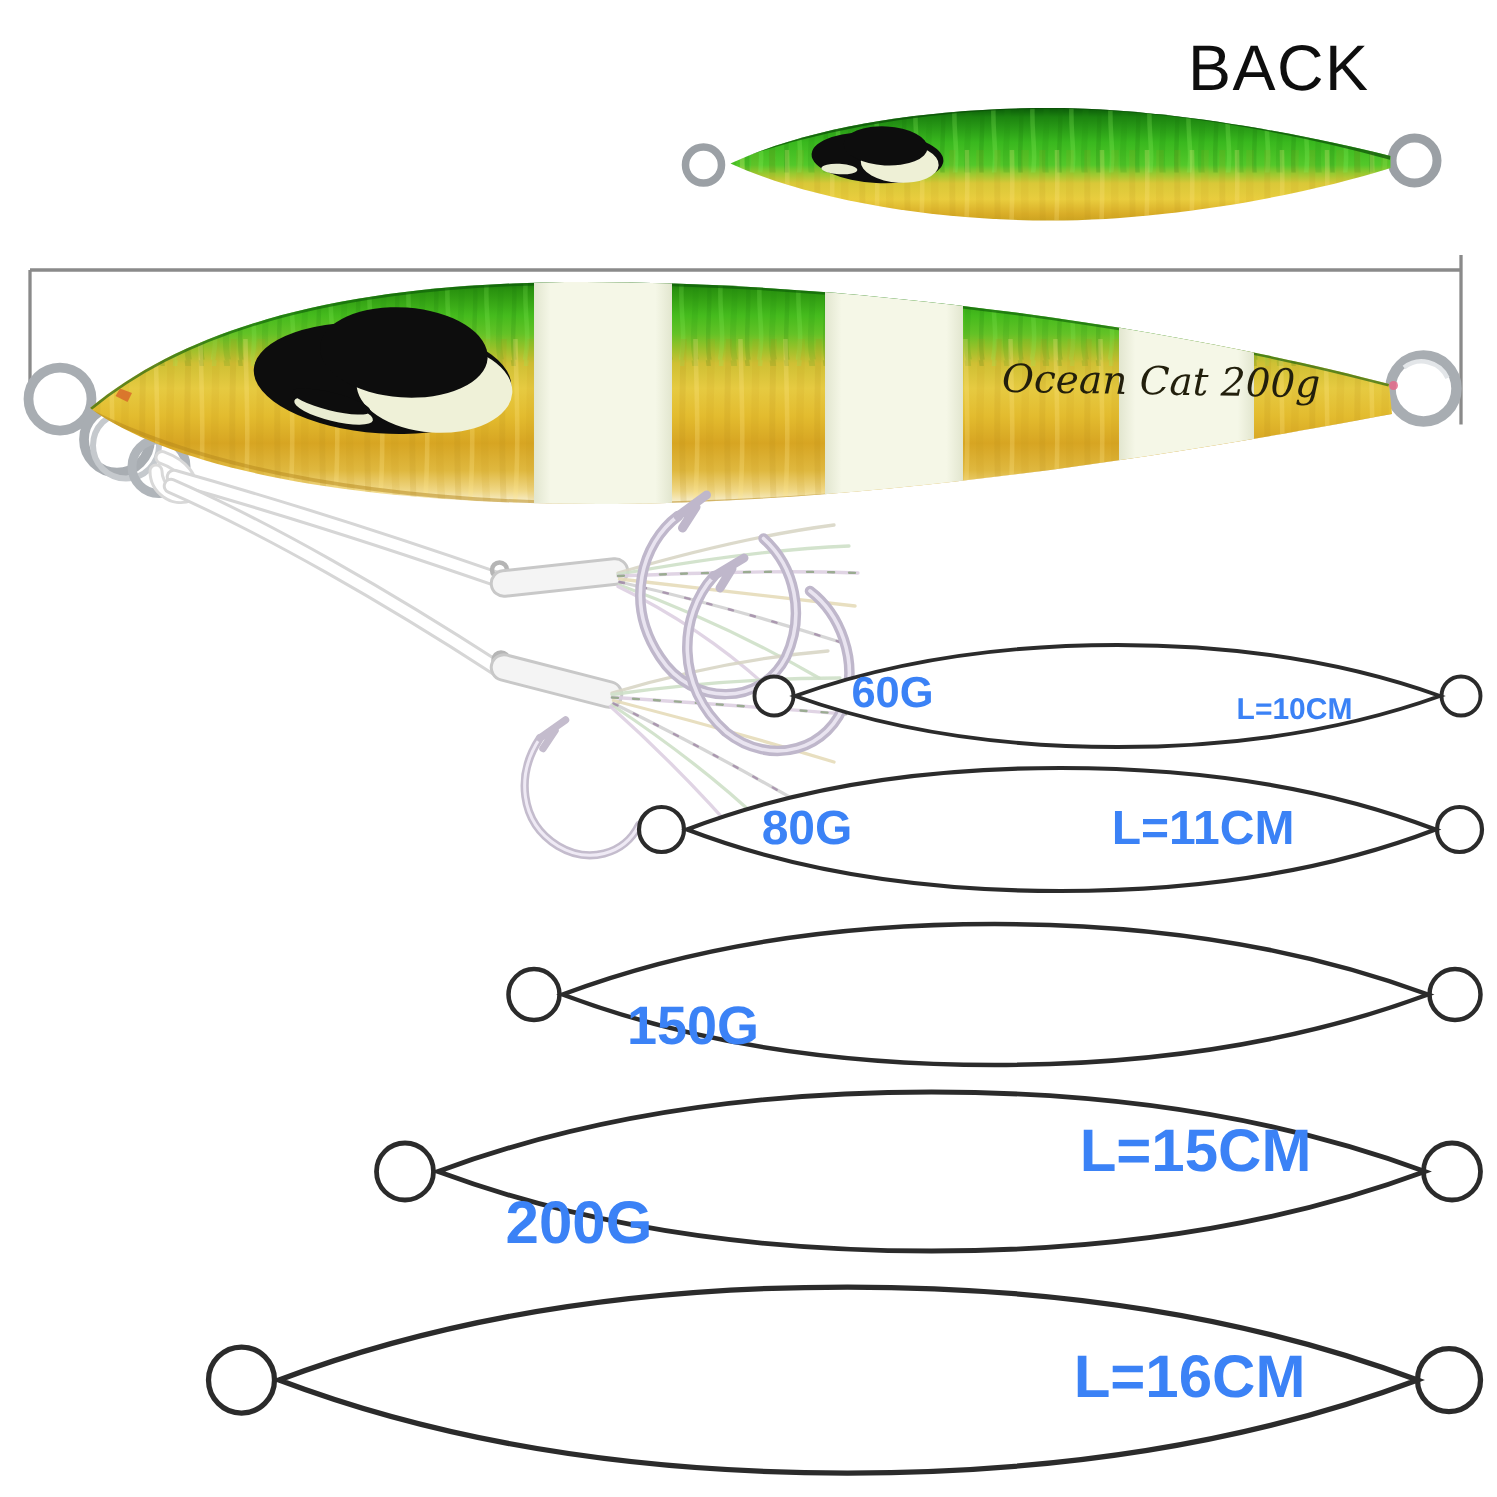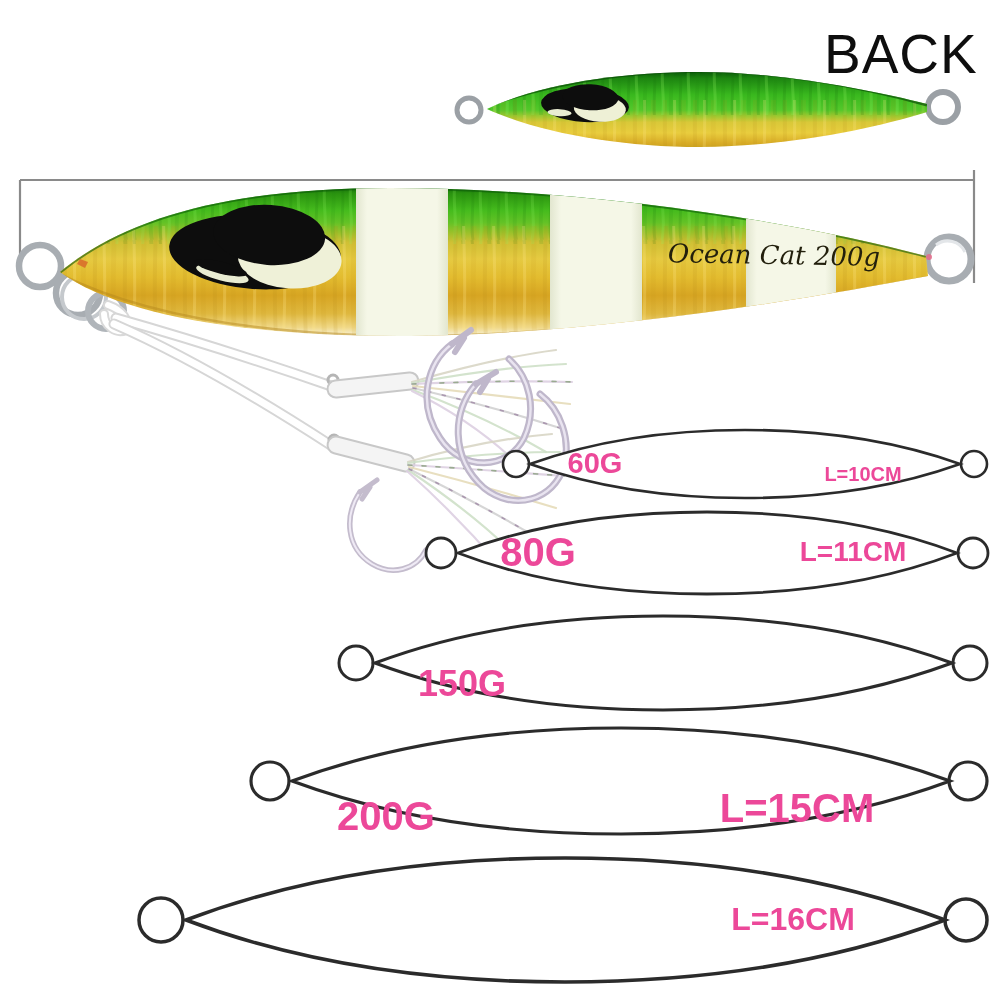--- a/index.html
+++ b/index.html
@@ -1,24 +1,24 @@
 <!DOCTYPE html>
 <html><head>
 <meta charset="utf-8">
 <style>
   html,body{margin:0;padding:0;background:#ffffff;}
   .canvas{position:relative;width:998px;height:998px;background:#ffffff;overflow:hidden;
           font-family:"Liberation Sans",sans-serif;}
   .scene{position:absolute;left:0;top:0;}
   .txt{position:absolute;color:#0e0e0e;white-space:nowrap;}
-  .back-label{left:792px;top:22px;font-size:55px;letter-spacing:1px;margin-left:32px;}
+  .back-label{left:792px;top:22px;font-size:43px;letter-spacing:1px;}
   .length-label{left:93px;top:136px;font-size:53px;letter-spacing:1px;}
   .brand{position:absolute;left:668px;top:240px;font-family:"DejaVu Serif",serif;
          font-style:italic;font-size:26px;color:#221f0c;transform:rotate(1deg);white-space:nowrap;}
-  .size-label{position:absolute;transform:translate(-50%,-50%);font-weight:700;color:#ec4899;white-space:nowrap;}
+  .size-label{position:absolute;transform:translate(-50%,-50%);font-weight:700;color:#3b82f6;white-space:nowrap;}
 </style>
 </head>
 <body>
 
 <div class="canvas">
 
 <svg class="scene" width="998" height="998" viewBox="0 0 998 998">
   <defs>
     <linearGradient id="mainGrad" gradientUnits="userSpaceOnUse" x1="0" y1="186" x2="0" y2="338">
       <stop offset="0" stop-color="#156c0c"></stop>
@@ -210,23 +210,23 @@
     </g>
   </g>
 </svg>
 
 <div class="txt back-label">BACK</div>
 <div class="brand">Ocean Cat 200g</div>
 
 <div class="size-label" style="left:595px;top:463px;font-size:29px">60G</div>
 <div class="size-label" style="left:863px;top:474px;font-size:20px">L=10CM</div>
 
-<div class="size-label" style="left:538px;top:552px;font-size:40px">80G</div>
-<div class="size-label" style="left:853px;top:552px;font-size:28px">L=11CM</div>
+<div class="size-label" style="left:538px;top:552px;font-size:32px">80G</div>
+<div class="size-label" style="left:802px;top:552px;font-size:32px">L=11CM</div>
 
 <div class="size-label" style="left:462px;top:684px;font-size:36px">150G</div>
 
 <div class="size-label" style="left:386px;top:816px;font-size:40px">200G</div>
-<div class="size-label" style="left:797px;top:808px;font-size:40px">L=15CM</div>
-
-<div class="size-label" style="left:793px;top:919px;font-size:32px">L=16CM</div>
+<div class="size-label" style="left:797px;top:768px;font-size:40px">L=15CM</div>
+
+<div class="size-label" style="left:793px;top:919px;font-size:40px">L=16CM</div>
 
 </div>
 
 </body></html>

